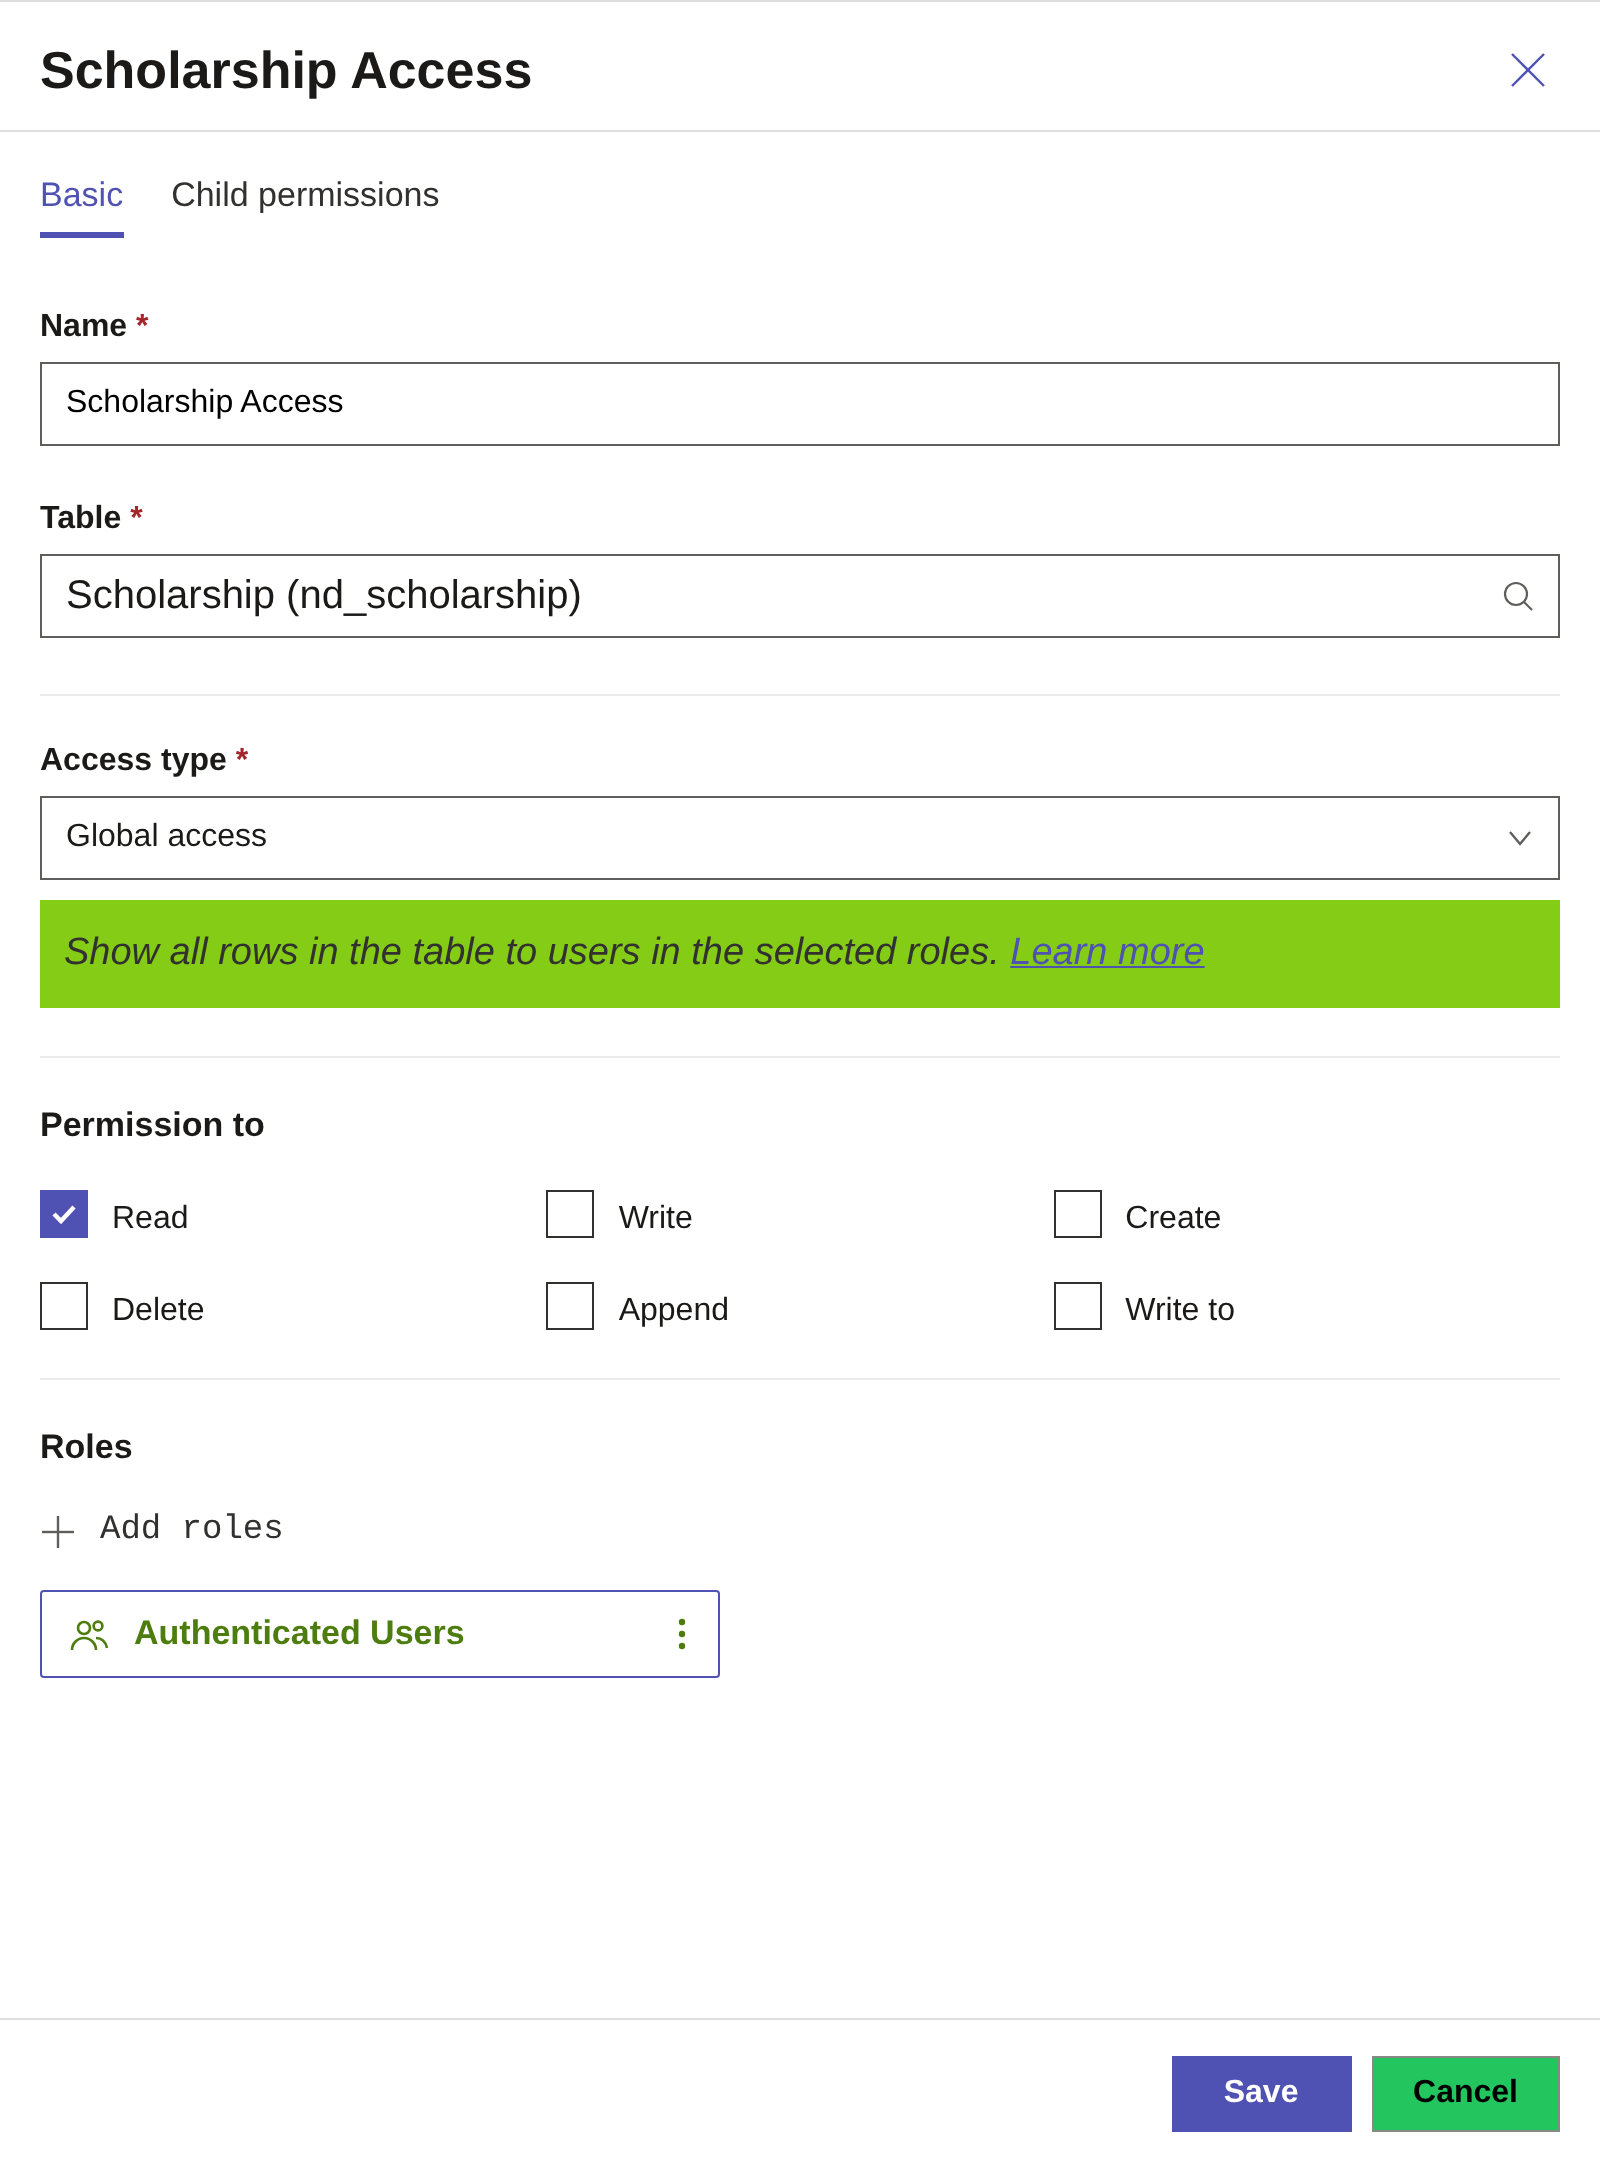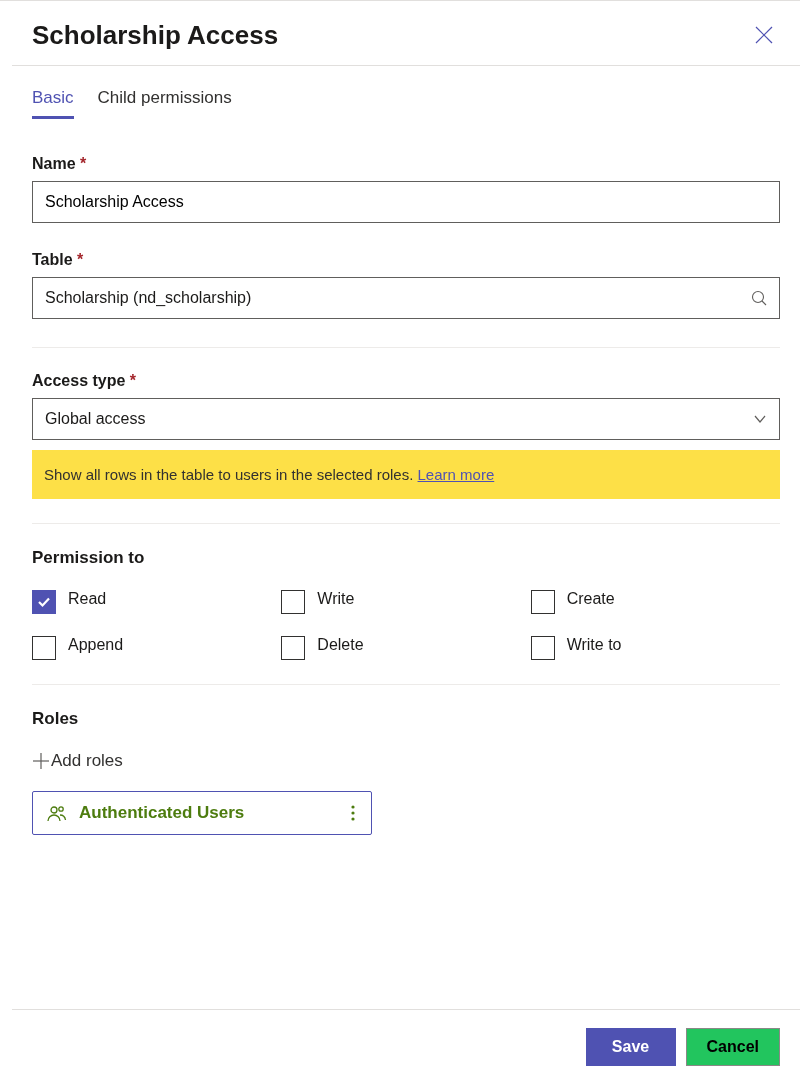--- a/index.html
+++ b/index.html
@@ -9,21 +9,20 @@
     font-size: 14px;
     color: #1b1a19;
     background: #fff;
     width: 800px;
   }
   .panel {
     display: flex;
     flex-direction: column;
     height: 1084px;
     border-top: 1px solid #e1dfdd;
-    padding-left: 12px;
   }
   .header {
     display: flex;
     justify-content: space-between;
     align-items: center;
     padding: 18px 20px 14px 20px;
     border-bottom: 1px solid #e1dfdd;
   }
   .header-title {
     font-size: 26px;
@@ -71,34 +70,35 @@
     padding: 0 12px;
     font-size: 16px;
     font-family: inherit;
     background: #fff;
   }
   .lookup-input {
     display: flex;
     align-items: center;
     justify-content: space-between;
   }
-  .lookup-value { font-size: 16px; }
+  .lookup-value { font-size: 20px; }
   .search-glyph { color: #605e5c; }
   .select-input {
     display: flex;
     align-items: center;
     justify-content: space-between;
   }
   .chevron-down { color: #605e5c; }
   .info-bar {
-    background: #fde047;
+    background: #84cc16;
     padding: 16px 12px;
     margin-top: 10px;
-    font-size: 15px;
+    font-size: 19px;
     color: #323130;
+    font-style: italic;
   }
   .info-bar a {
     color: #4f52b2;
     text-decoration: underline;
     cursor: pointer;
   }
   .field-group { margin-bottom: 28px; }
   .divider {
     border: none;
     border-top: 1px solid #edebe9;
@@ -109,44 +109,45 @@
     font-weight: 700;
     margin-bottom: 22px;
   }
   .perm-grid {
     display: grid;
     grid-template-columns: repeat(3, 1fr);
     row-gap: 22px;
   }
   .checkbox-row {
     display: flex;
-    align-items: flex-start;
+    align-items: flex-end;
     gap: 12px;
   }
   .checkbox {
     width: 24px; height: 24px;
     border: 1.5px solid #323130;
     display: flex; align-items: center; justify-content: center;
     cursor: pointer;
     flex-shrink: 0;
   }
   .checkbox.checked {
     background: #4f52b2;
     border-color: #4f52b2;
     color: #fff;
   }
   .checkbox-label { font-size: 16px; }
   .add-roles {
     display: flex;
     align-items: center;
-    gap: 1px;
+    gap: 12px;
     color: #323130;
     font-size: 17px;
     cursor: pointer;
     margin-bottom: 20px;
+    font-family: Liberation Mono, monospace;
   }
   .plus-icon { color: #605e5c; }
   .role-chip {
     display: inline-flex;
     align-items: center;
     border: 1px solid #4f52b2;
     height: 44px;
     padding: 0 10px 0 14px;
     color: #4d7c0f;
     font-size: 17px;
@@ -252,25 +253,25 @@
         <div class="checkbox-row">
           <div class="checkbox"></div>
           <span class="checkbox-label">Write</span>
         </div>
         <div class="checkbox-row">
           <div class="checkbox"></div>
           <span class="checkbox-label">Create</span>
         </div>
         <div class="checkbox-row">
           <div class="checkbox"></div>
+          <span class="checkbox-label">Delete</span>
+        </div>
+        <div class="checkbox-row">
+          <div class="checkbox"></div>
           <span class="checkbox-label">Append</span>
-        </div>
-        <div class="checkbox-row">
-          <div class="checkbox"></div>
-          <span class="checkbox-label">Delete</span>
         </div>
         <div class="checkbox-row">
           <div class="checkbox"></div>
           <span class="checkbox-label">Write to</span>
         </div>
       </div>
 
     <hr class="divider">
 
     <div class="section-title">Roles</div>

